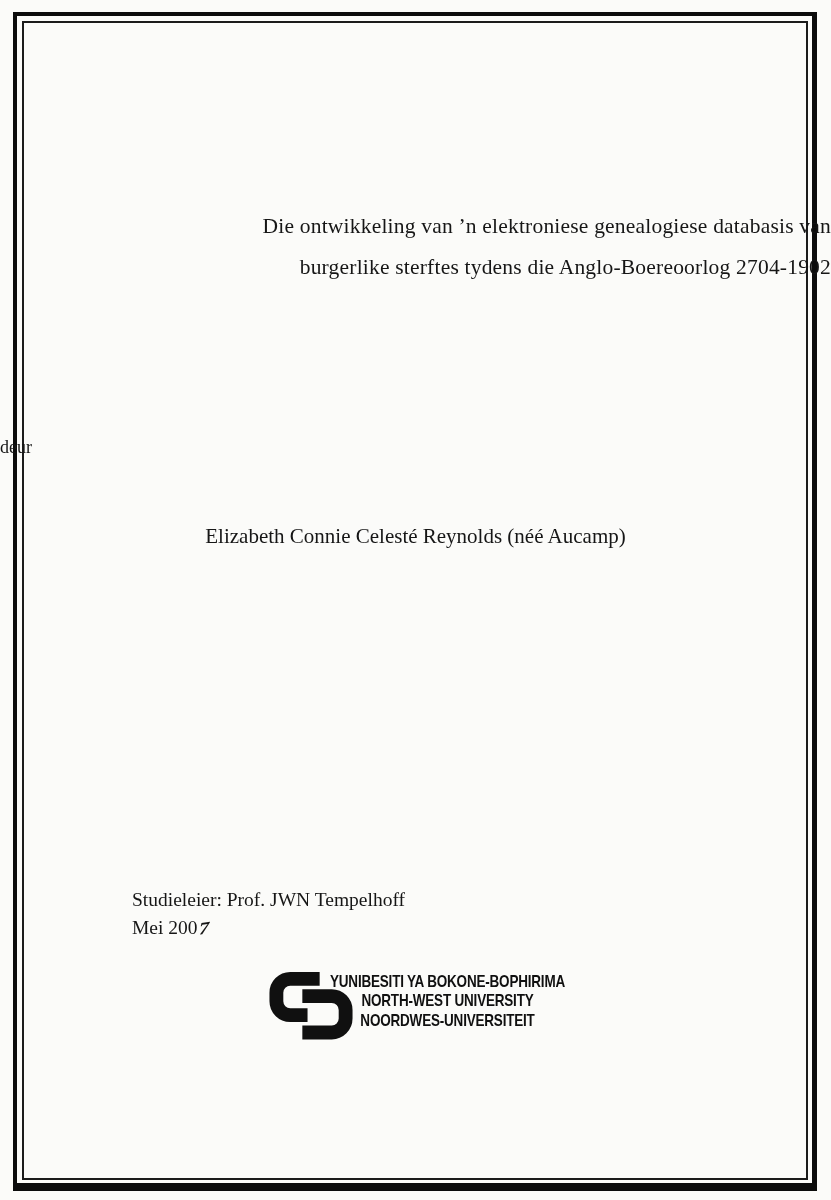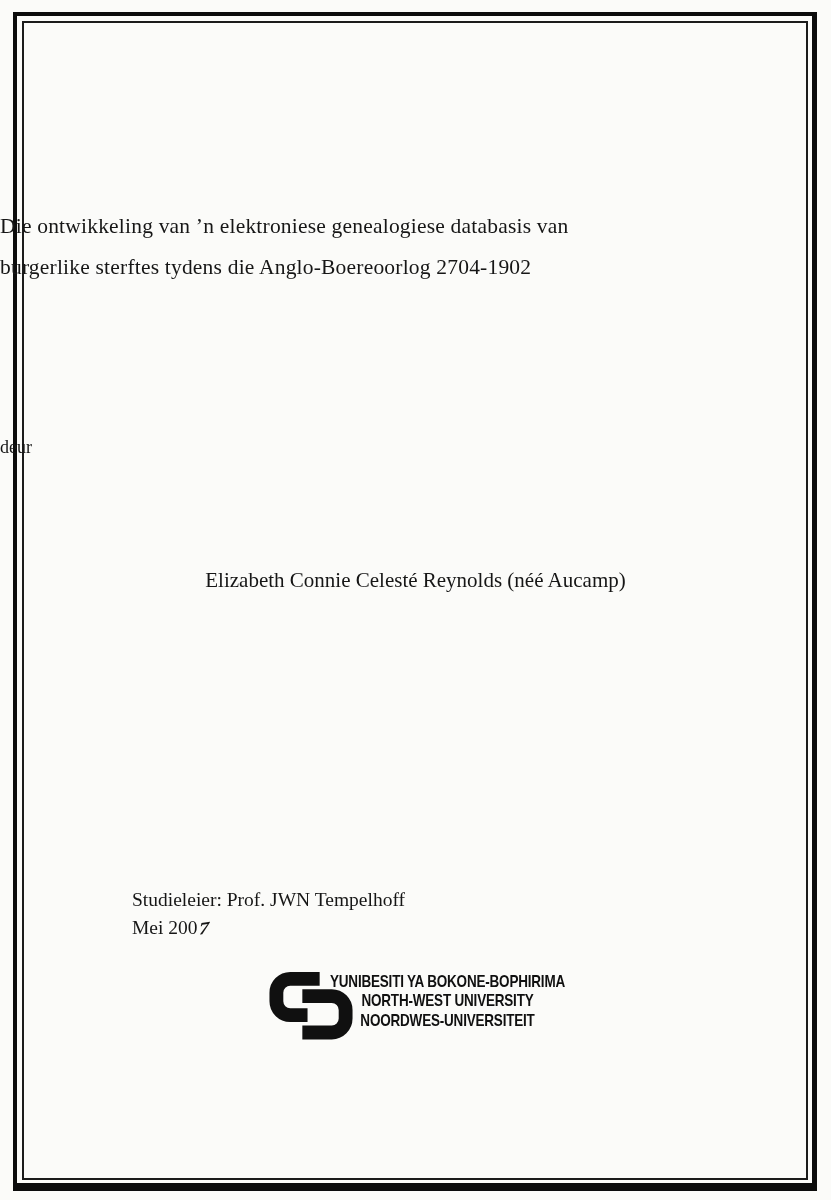--- a/index.html
+++ b/index.html
@@ -28,36 +28,35 @@
     border-width: 4px 5px 8px 4px;
   }
   .border-inner {
     position: absolute;
     top: 21px; left: 22px; right: 23px; bottom: 20px;
     border: 2px solid #1b1b1b;
   }
   .title-block {
     position: absolute;
     top: 206px; left: 0; right: 0;
-    text-align: left;
+    text-align: right;
     font-size: 21.5px;
     line-height: 41px;
     letter-spacing: 0.2px;
   }
   .byline {
     position: absolute;
     top: 437px; left: 0; right: 0;
     font-size: 18px;
   }
   .author {
     position: absolute;
     top: 524px; left: 0; right: 0;
     text-align: center;
     font-size: 21px;
-    margin-top: 44px;
   }
   .statement {
     position: absolute;
     top: 661px; left: 101px;
     width: 624px;
     margin: 0;
     font-size: 18.2px;
     line-height: 25px;
     text-align: justify;
   }

